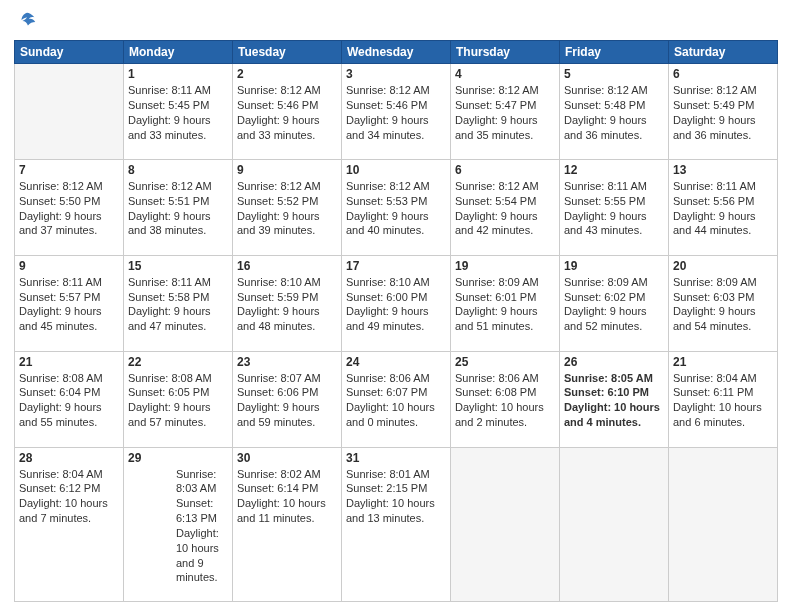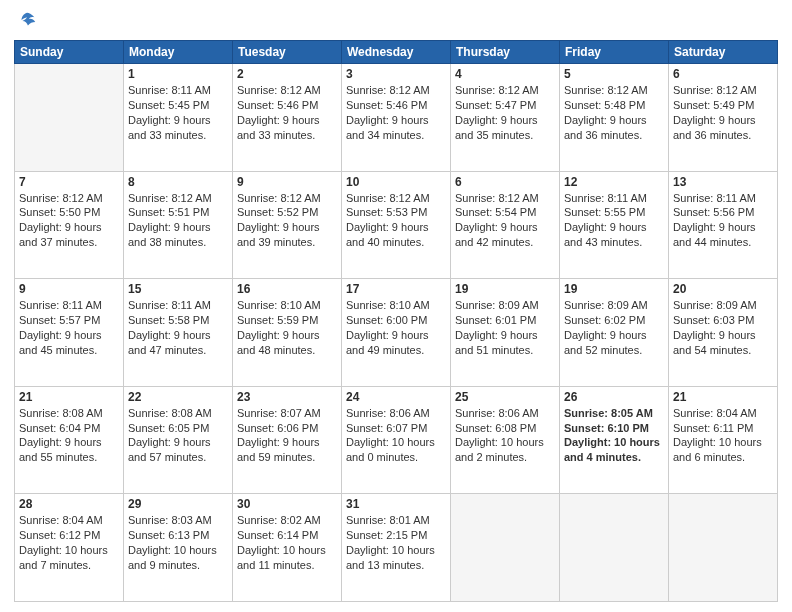--- a/index.html
+++ b/index.html
@@ -335,21 +335,21 @@
         <tr>
           <td>
             <span class="day-num">28</span>
             <div class="day-info" style="white-space: pre-line;">Sunrise: 8:04 AM
 Sunset: 6:12 PM
 Daylight: 10 hours
 and 7 minutes.</div>
           </td>
           <td>
             <span class="day-num">29</span>
-            <div class="day-info" style="white-space: pre-line;">Sunrise: 8:03 AM
+            <div class="day-info" style="white-space: pre-line; margin-left: 48px;">Sunrise: 8:03 AM
 Sunset: 6:13 PM
 Daylight: 10 hours
 and 9 minutes.</div>
           </td>
           <td>
             <span class="day-num">30</span>
             <div class="day-info" style="white-space: pre-line;">Sunrise: 8:02 AM
 Sunset: 6:14 PM
 Daylight: 10 hours
 and 11 minutes.</div>

